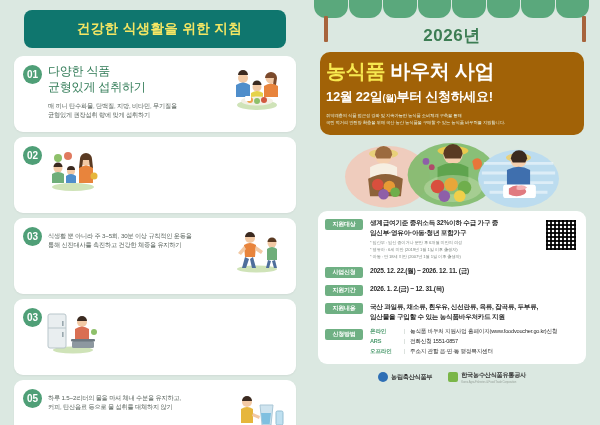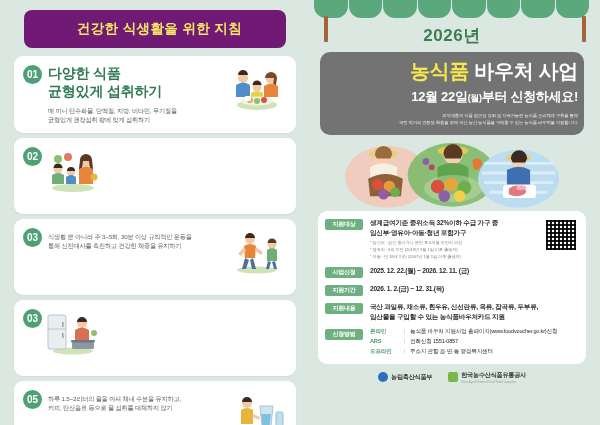--- a/index.html
+++ b/index.html
@@ -11,39 +11,39 @@
   }
   .poster{position:relative;width:600px;height:425px;display:flex;}
 
   
   .left{
     position:relative;width:310px;height:425px;box-sizing:border-box;
     padding:8px 10px 6px 10px;
   }
   .left-header{
     margin:2px 14px 8px 14px;height:38px;border-radius:8px;
-    background:#701a75;display:flex;align-items:center;justify-content:center;padding-left:9px;
+    background:#0f766e;display:flex;align-items:center;justify-content:center;padding-left:9px;
   }
   .left-header-title{
     color:#f5e663;font-size:13.5px;font-weight:bold;letter-spacing:.4px;
   }
   .guide-list{display:flex;flex-direction:column;gap:5px;margin:0 4px;}
   .guide-card{
     position:relative;background:#ffffff;border-radius:9px;
     min-height:60px;padding:8px 8px 8px 9px;display:flex;align-items:flex-start;
     box-shadow:0 1px 2px rgba(0,0,0,.05);
   }
   .guide-badge{
     flex:0 0 auto;width:19px;height:19px;border-radius:50%;
     background:#4f9f77;color:#fff;font-size:10px;font-weight:bold;
     display:flex;align-items:center;justify-content:center;margin-top:1px;
   }
   .guide-body{flex:1 1 auto;padding:0 4px 0 6px;min-width:0;}
   .guide-title{
-    color:#2f7a55;font-size:14px;font-weight:bold;line-height:1.32;
+    color:#2f7a55;font-size:12px;font-weight:normal;line-height:1.32;
     white-space:pre-line;letter-spacing:-.2px;
   }
   .guide-desc{
     color:#555f59;font-size:6.2px;line-height:1.5;margin-top:5px;
     white-space:pre-line;letter-spacing:-.2px;
   }
   .guide-art{
     flex:0 0 auto;width:62px;height:46px;margin-top:1px;position:relative;
   }
 
@@ -61,22 +61,22 @@
   }
   .pole{position:absolute;top:16px;width:4px;height:26px;background:#a7643c;border-radius:1px;}
   .pole.l{left:14px;}
   .pole.r{right:14px;}
 
   .year{
     text-align:center;color:#3c7d53;font-size:17px;font-weight:bold;
     margin-top:6px;letter-spacing:.5px;position:relative;z-index:2;
   }
   .title-box{
-    margin:5px 8px 0 8px;background:#737373;border-radius:10px;
-    padding:8px 6px 9px 6px;text-align:right;position:relative;z-index:2;
+    margin:5px 8px 0 8px;background:#a16207;border-radius:10px;
+    padding:8px 6px 9px 6px;text-align:left;position:relative;z-index:2;
   }
   .t1{font-size:20px;font-weight:bold;color:#ffffff;letter-spacing:-.3px;line-height:1.15;}
   .t1 .hl{color:#f7e84f;}
   .t2{font-size:13px;font-weight:bold;color:#ffffff;margin-top:5px;letter-spacing:-.3px;}
   .t2 .sm{font-size:9px;}
   .tsub{
     font-size:4.3px;color:#e8f4e6;line-height:1.65;margin-top:6px;
     white-space:pre-line;letter-spacing:-.1px;
   }
 

